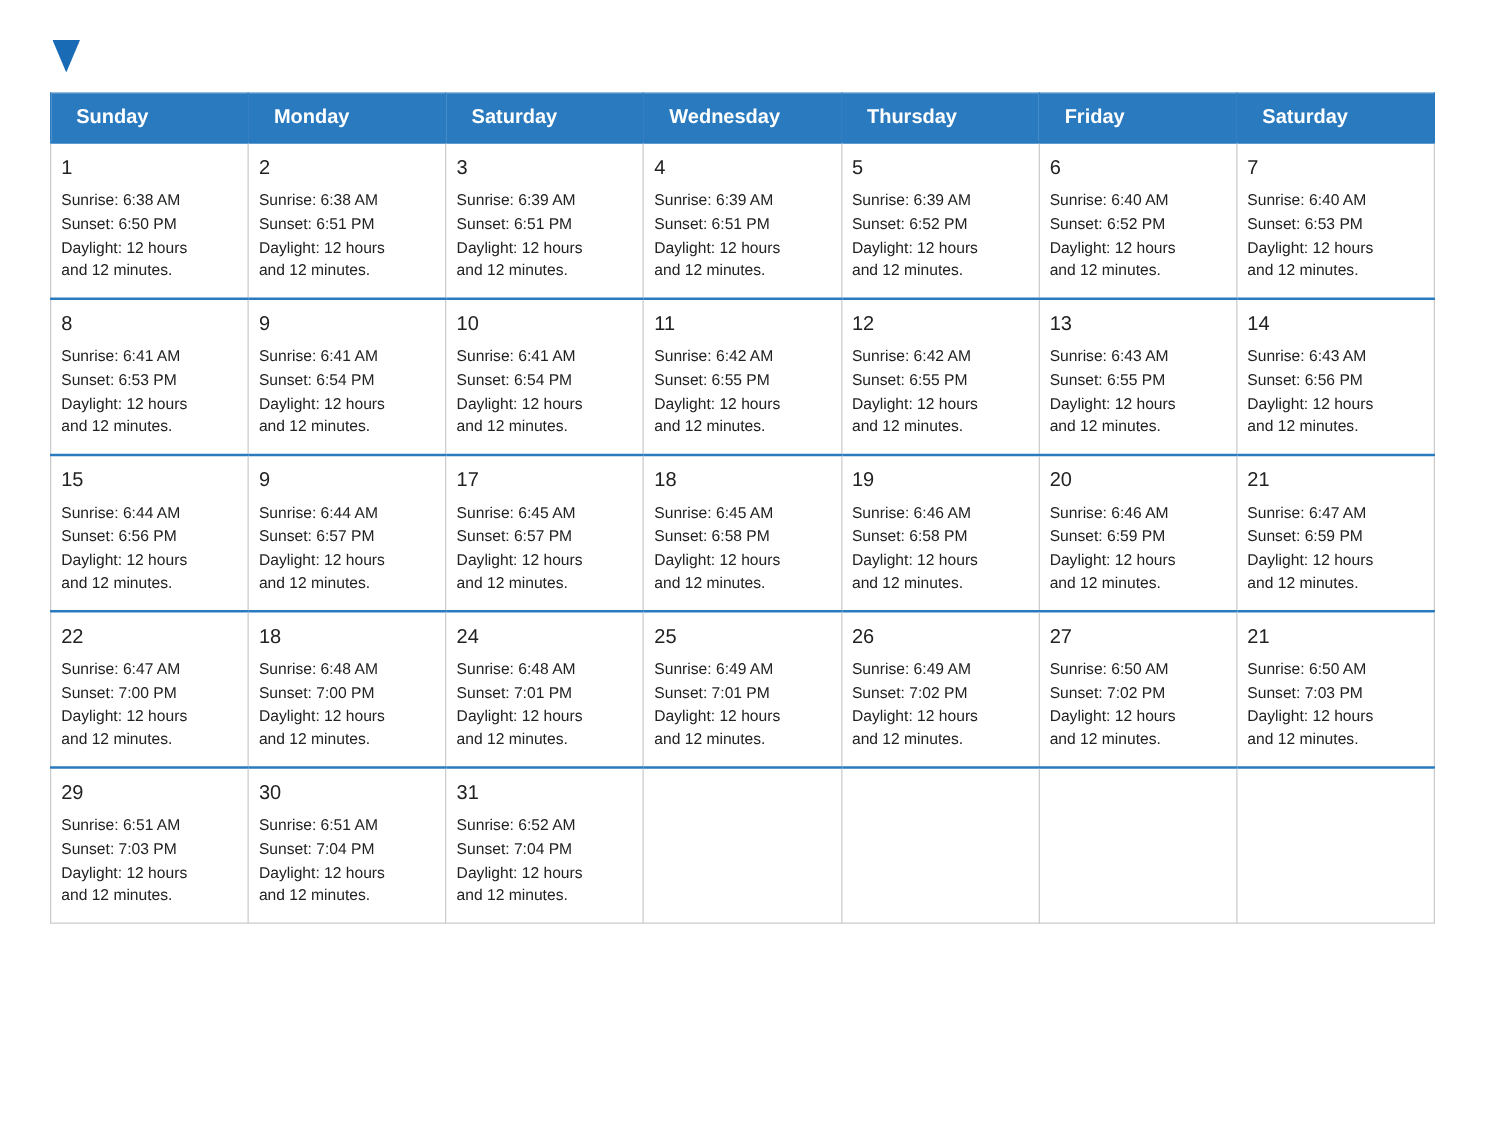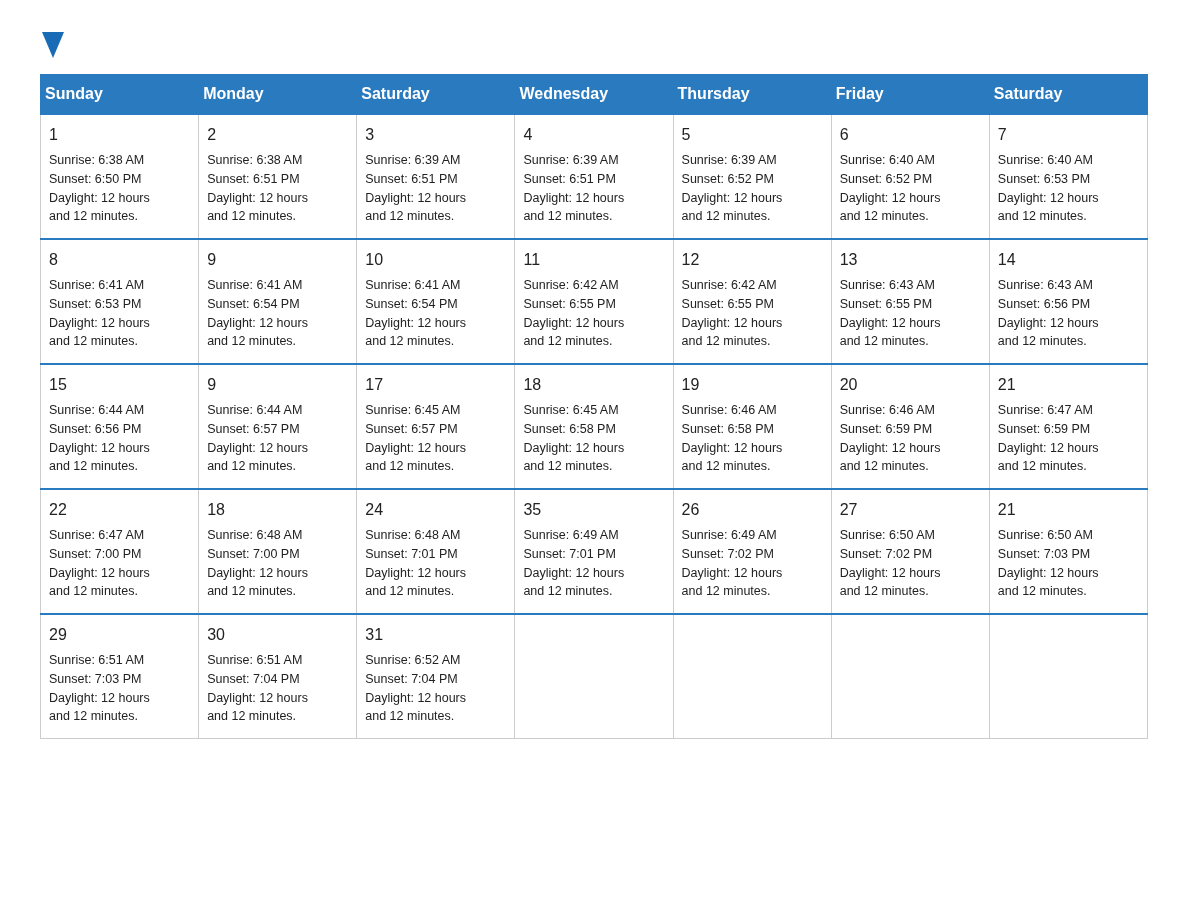--- a/index.html
+++ b/index.html
@@ -38,21 +38,21 @@
     table {
       width: 100%;
       border-collapse: collapse;
       table-layout: fixed;
     }
     thead tr th {
       background: #2a7abf;
       color: #fff;
       font-size: 16px;
       font-weight: bold;
-      padding: 10px 4px;
+      padding: 10px 20px;
       text-align: left;
       border: 1px solid #2a7abf;
     }
     tbody tr td {
       vertical-align: top;
       padding: 8px 8px 12px 8px;
       font-size: 12.5px;
       color: #222;
       border: 1px solid #ccc;
       border-top: 2px solid #2a7abf;
@@ -129,21 +129,21 @@
         <td><span class="day-num">17</span><span>Sunrise: 6:45 AM</span><br><span>Sunset: 6:57 PM</span><br><span>Daylight: 12 hours<br>and 12 minutes.</span></td>
         <td><span class="day-num">18</span><span>Sunrise: 6:45 AM</span><br><span>Sunset: 6:58 PM</span><br><span>Daylight: 12 hours<br>and 12 minutes.</span></td>
         <td><span class="day-num">19</span><span>Sunrise: 6:46 AM</span><br><span>Sunset: 6:58 PM</span><br><span>Daylight: 12 hours<br>and 12 minutes.</span></td>
         <td><span class="day-num">20</span><span>Sunrise: 6:46 AM</span><br><span>Sunset: 6:59 PM</span><br><span>Daylight: 12 hours<br>and 12 minutes.</span></td>
         <td><span class="day-num">21</span><span>Sunrise: 6:47 AM</span><br><span>Sunset: 6:59 PM</span><br><span>Daylight: 12 hours<br>and 12 minutes.</span></td>
       </tr>
       <tr>
         <td><span class="day-num">22</span><span>Sunrise: 6:47 AM</span><br><span>Sunset: 7:00 PM</span><br><span>Daylight: 12 hours<br>and 12 minutes.</span></td>
         <td><span class="day-num">18</span><span>Sunrise: 6:48 AM</span><br><span>Sunset: 7:00 PM</span><br><span>Daylight: 12 hours<br>and 12 minutes.</span></td>
         <td><span class="day-num">24</span><span>Sunrise: 6:48 AM</span><br><span>Sunset: 7:01 PM</span><br><span>Daylight: 12 hours<br>and 12 minutes.</span></td>
-        <td><span class="day-num">35</span><span>Sunrise: 6:49 AM</span><br><span>Sunset: 7:01 PM</span><br><span>Daylight: 12 hours<br>and 12 minutes.</span></td>
+        <td><span class="day-num">25</span><span>Sunrise: 6:49 AM</span><br><span>Sunset: 7:01 PM</span><br><span>Daylight: 12 hours<br>and 12 minutes.</span></td>
         <td><span class="day-num">26</span><span>Sunrise: 6:49 AM</span><br><span>Sunset: 7:02 PM</span><br><span>Daylight: 12 hours<br>and 12 minutes.</span></td>
         <td><span class="day-num">27</span><span>Sunrise: 6:50 AM</span><br><span>Sunset: 7:02 PM</span><br><span>Daylight: 12 hours<br>and 12 minutes.</span></td>
         <td><span class="day-num">21</span><span>Sunrise: 6:50 AM</span><br><span>Sunset: 7:03 PM</span><br><span>Daylight: 12 hours<br>and 12 minutes.</span></td>
       </tr>
       <tr>
         <td><span class="day-num">29</span><span>Sunrise: 6:51 AM</span><br><span>Sunset: 7:03 PM</span><br><span>Daylight: 12 hours<br>and 12 minutes.</span></td>
         <td><span class="day-num">30</span><span>Sunrise: 6:51 AM</span><br><span>Sunset: 7:04 PM</span><br><span>Daylight: 12 hours<br>and 12 minutes.</span></td>
         <td><span class="day-num">31</span><span>Sunrise: 6:52 AM</span><br><span>Sunset: 7:04 PM</span><br><span>Daylight: 12 hours<br>and 12 minutes.</span></td>
         <td class="empty"></td>
         <td class="empty"></td>

